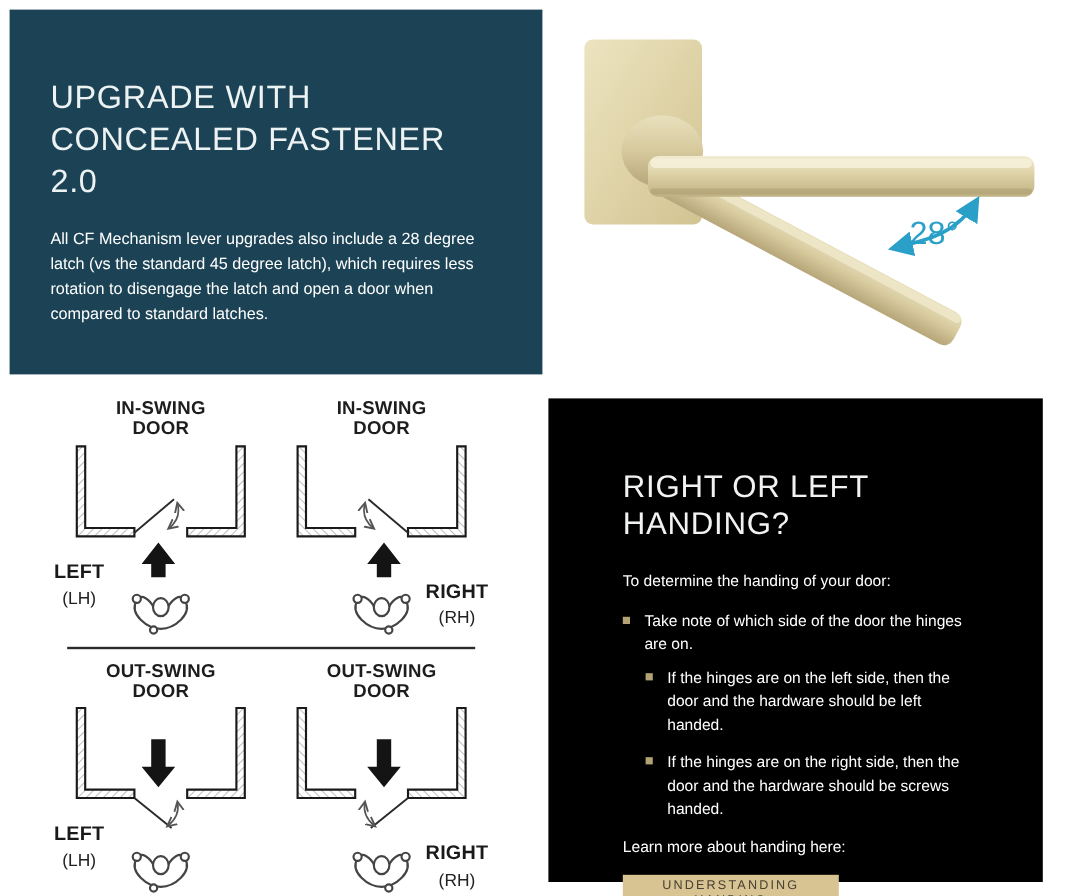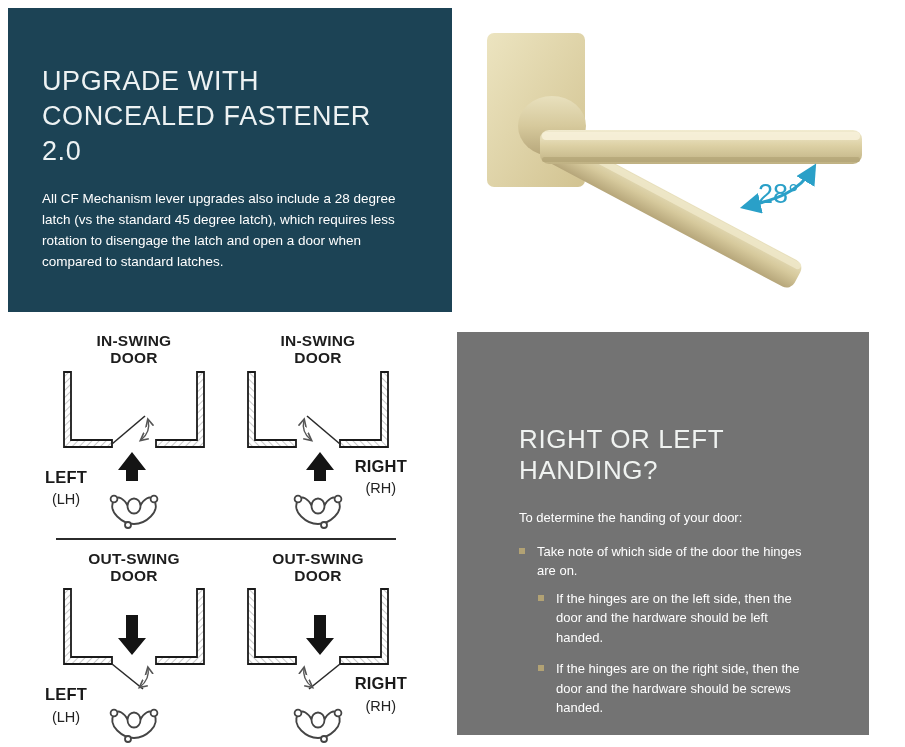--- a/index.html
+++ b/index.html
@@ -24,27 +24,27 @@
              box-sizing:border-box;padding-top:12px;}
   .diag-row{display:flex;justify-content:center;gap:8px;}
   .cell{width:176px;}
   .dtitle{text-align:center;font-weight:700;font-size:15.5px;line-height:1.12;
           color:#1d1d1d;letter-spacing:.2px;margin-bottom:3px;}
   .dwrap{position:relative;width:170px;margin:0 auto;}
   .side-label{position:absolute;text-align:center;line-height:1.4;color:#1a1a1a;}
   .side-label .big{font-weight:700;font-size:16.5px;letter-spacing:.2px;display:block;}
   .side-label .sub{font-size:14.5px;color:#222;display:block;}
   .side-label.pos-left{left:-4px;top:96px;}
-  .side-label.pos-right{right:-4px;top:85px;}
+  .side-label.pos-right{right:-4px;top:112px;}
   .divider{width:340px;border-top:2px solid #2b2b2b;margin:2px auto 10px auto;}
 
   
   .panel-sage{position:absolute;left:457px;top:332px;width:412px;height:403px;
-              background:#737373;color:#fff;box-sizing:border-box;
-              padding:92px 54px 0 62px;}
+              background:#000000;color:#fff;box-sizing:border-box;
+              padding:58px 54px 0 62px;}
   .sage-heading{font-size:26px;font-weight:300;letter-spacing:.6px;color:#f0f3f1;
                 margin:0 0 22px 0;}
   .panel-sage .intro{font-size:13px;line-height:1.5;margin:0 0 14px 0;}
   .bullet{display:flex;margin-bottom:13px;}
   .bullet .sq{flex:0 0 6px;width:6px;height:6px;background:#b2a274;margin:6px 12px 0 0;}
   .bullet .bt{font-size:13px;line-height:1.5;}
   .bullet.sub{margin-left:19px;margin-bottom:12px;}
   .learn-more{font-size:13px;line-height:1.5;margin:2px 0 14px 0;}
   .cta-btn{display:flex;align-items:center;justify-content:center;width:180px;height:29px;
            background:#d7c492;color:#4a4034;font-size:10.5px;letter-spacing:1.8px;

